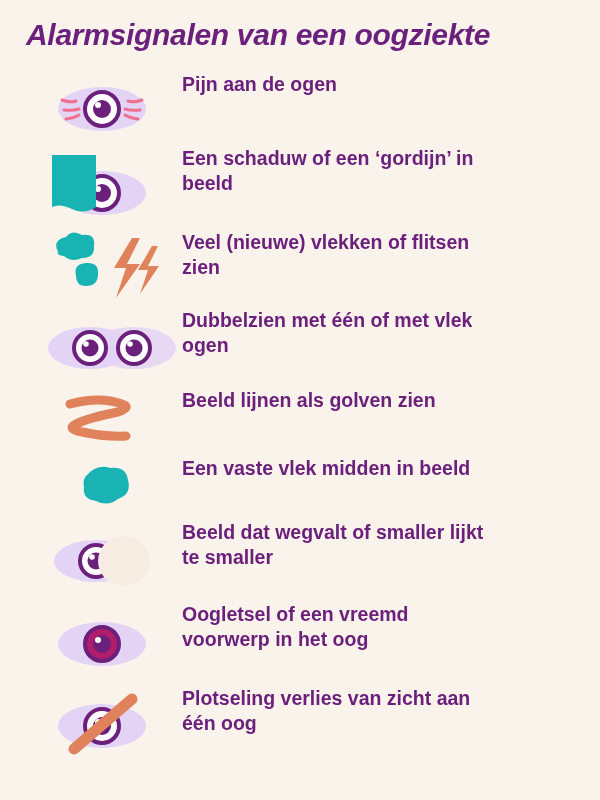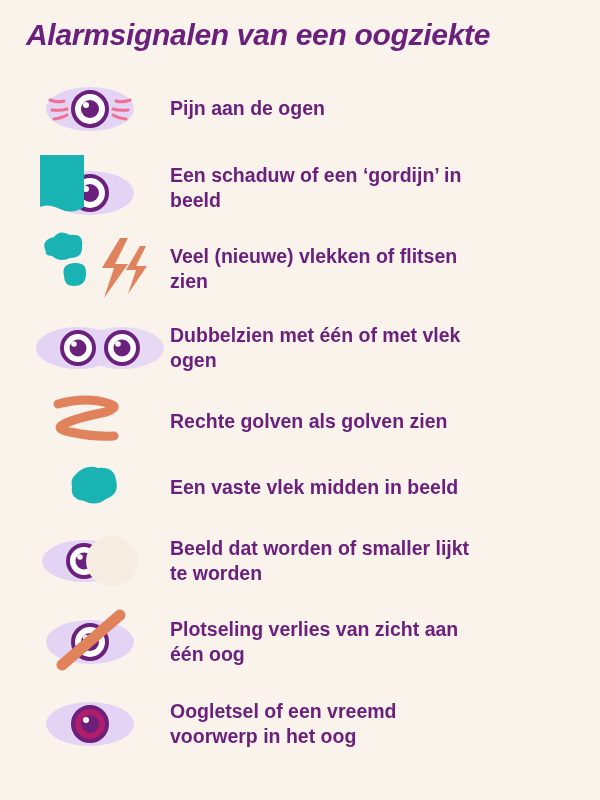--- a/index.html
+++ b/index.html
@@ -33,24 +33,24 @@
     line-height: 1.15;
   }
   .list {
     position: absolute;
     top: 72px;
     left: 0;
     width: 600px;
   }
   .row {
     display: flex;
-    align-items: center;
     width: 496px;
     box-sizing: border-box;
     padding-left: 22px;
+    margin-left: 12px;
   }
   .icon-cell {
     width: 148px;
     min-width: 148px;
     height: 100%;
     display: flex;
     align-items: center;
     justify-content: flex-start;
     padding-left: 6px;
     box-sizing: border-box;
@@ -147,21 +147,21 @@
       </div>
       <div class="label">Dubbelzien met één of met vlek ogen</div>
     </div>
 
     <div class="row r4">
       <div class="icon-cell">
         <svg width="124" height="56" viewBox="0 0 124 56">
           <path d="M30 10 q30 -8 52 0 q10 3 -4 8 q-30 6 -42 12 q-10 5 6 8 q22 5 44 4" fill="none" stroke="#e0825c" stroke-width="9" stroke-linecap="round" stroke-linejoin="round"></path>
         </svg>
       </div>
-      <div class="label">Rechte golven als golven zien</div>
+      <div class="label">Beeld lijnen als golven zien</div>
     </div>
 
     <div class="row r5">
       <div class="icon-cell">
         <svg width="124" height="52" viewBox="0 0 124 52">
           <path d="M48 12 q10 -10 22 -6 q16 -2 18 12 q4 14 -10 19 q-10 8 -22 2 q-14 -2 -12 -14 q-2 -8 4 -13z" fill="#19b3b3"></path>
         </svg>
       </div>
       <div class="label">Een vaste vlek midden in beeld</div>
     </div>
@@ -170,44 +170,44 @@
       <div class="icon-cell">
         <svg width="130" height="66" viewBox="0 0 130 66">
           <ellipse cx="56" cy="33" rx="42" ry="21" fill="#e3d4f5"></ellipse>
           <circle cx="56" cy="33" r="17" fill="#ffffff"></circle>
           <circle cx="56" cy="33" r="16" fill="none" stroke="#6b207c" stroke-width="4"></circle>
           <circle cx="56" cy="33" r="8.5" fill="#6b207c"></circle>
           <circle cx="52" cy="29" r="2.8" fill="#ffffff"></circle>
           <ellipse cx="84" cy="33" rx="26" ry="25" fill="#f6ece2"></ellipse>
         </svg>
       </div>
-      <div class="label">Beeld dat worden of smaller lijkt te worden</div>
+      <div class="label">Beeld dat wegvalt of smaller lijkt te smaller</div>
+    </div>
+
+    <div class="row r8">
+      <div class="icon-cell">
+        <svg width="124" height="64" viewBox="0 0 124 64">
+          <ellipse cx="62" cy="32" rx="44" ry="22" fill="#e3d4f5"></ellipse>
+          <circle cx="62" cy="32" r="18" fill="#b01d6a"></circle>
+          <circle cx="62" cy="32" r="17" fill="none" stroke="#6b207c" stroke-width="4"></circle>
+          <circle cx="62" cy="32" r="9" fill="#6b207c"></circle>
+          <circle cx="58" cy="28" r="3" fill="#ffffff"></circle>
+        </svg>
+      </div>
+      <div class="label">Oogletsel of een vreemd voorwerp in het oog</div>
     </div>
 
     <div class="row r7">
       <div class="icon-cell">
         <svg width="124" height="66" viewBox="0 0 124 66">
           <ellipse cx="62" cy="33" rx="44" ry="22" fill="#e3d4f5"></ellipse>
           <circle cx="62" cy="33" r="18" fill="#ffffff"></circle>
           <circle cx="62" cy="33" r="17" fill="none" stroke="#6b207c" stroke-width="4"></circle>
           <circle cx="62" cy="33" r="9" fill="#6b207c"></circle>
           <circle cx="58" cy="29" r="3" fill="#ffffff"></circle>
           <line x1="34" y1="56" x2="92" y2="6" stroke="#e0825c" stroke-width="11" stroke-linecap="round"></line>
         </svg>
       </div>
       <div class="label">Plotseling verlies van zicht aan één oog</div>
     </div>
 
-    <div class="row r8">
-      <div class="icon-cell">
-        <svg width="124" height="64" viewBox="0 0 124 64">
-          <ellipse cx="62" cy="32" rx="44" ry="22" fill="#e3d4f5"></ellipse>
-          <circle cx="62" cy="32" r="18" fill="#b01d6a"></circle>
-          <circle cx="62" cy="32" r="17" fill="none" stroke="#6b207c" stroke-width="4"></circle>
-          <circle cx="62" cy="32" r="9" fill="#6b207c"></circle>
-          <circle cx="58" cy="28" r="3" fill="#ffffff"></circle>
-        </svg>
-      </div>
-      <div class="label">Oogletsel of een vreemd voorwerp in het oog</div>
-    </div>
-
   </div>
 </div>
 
 </body></html>

